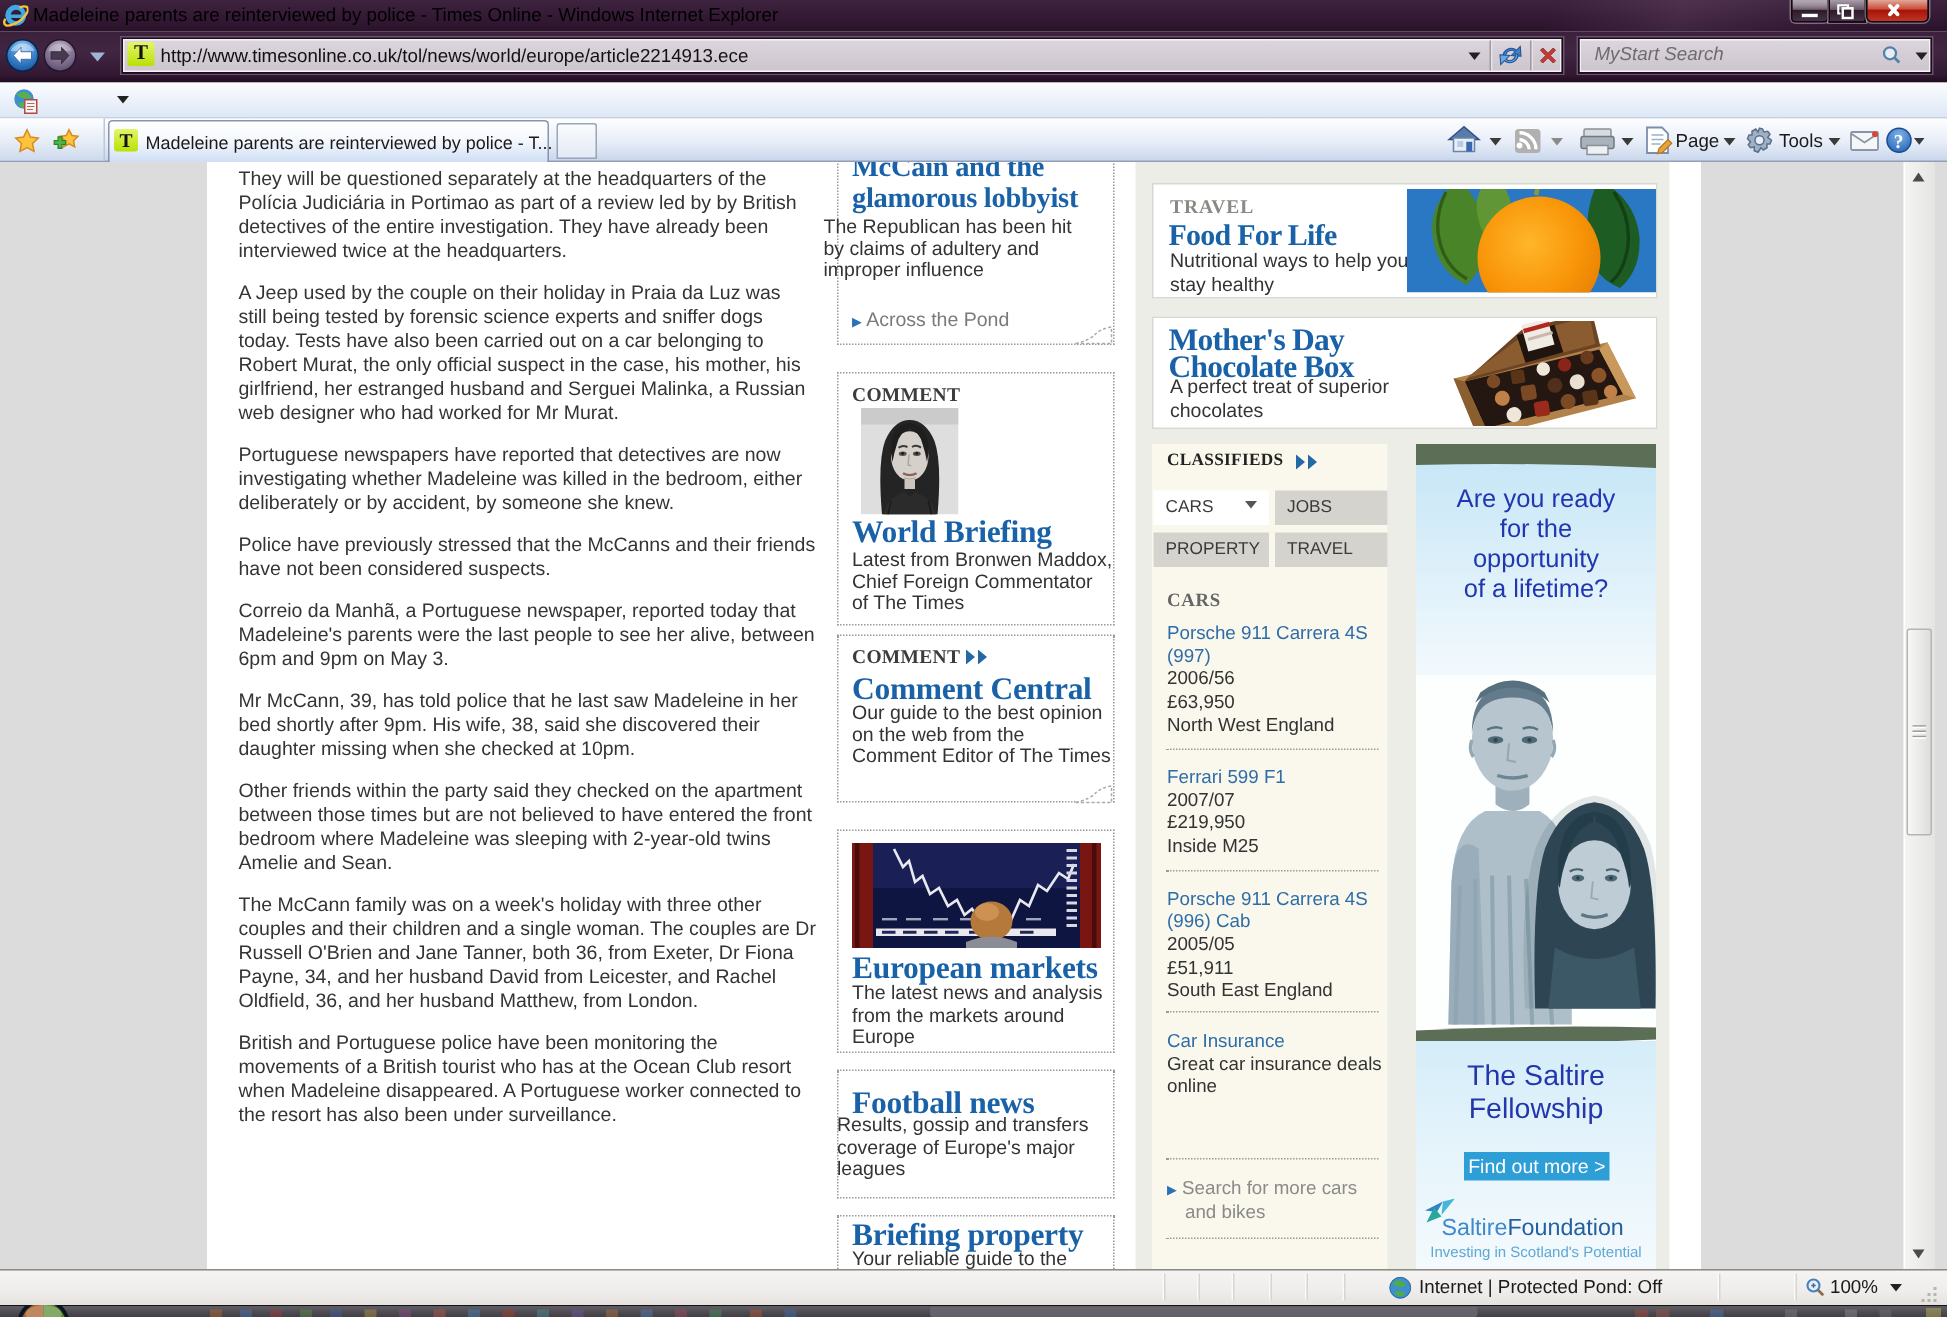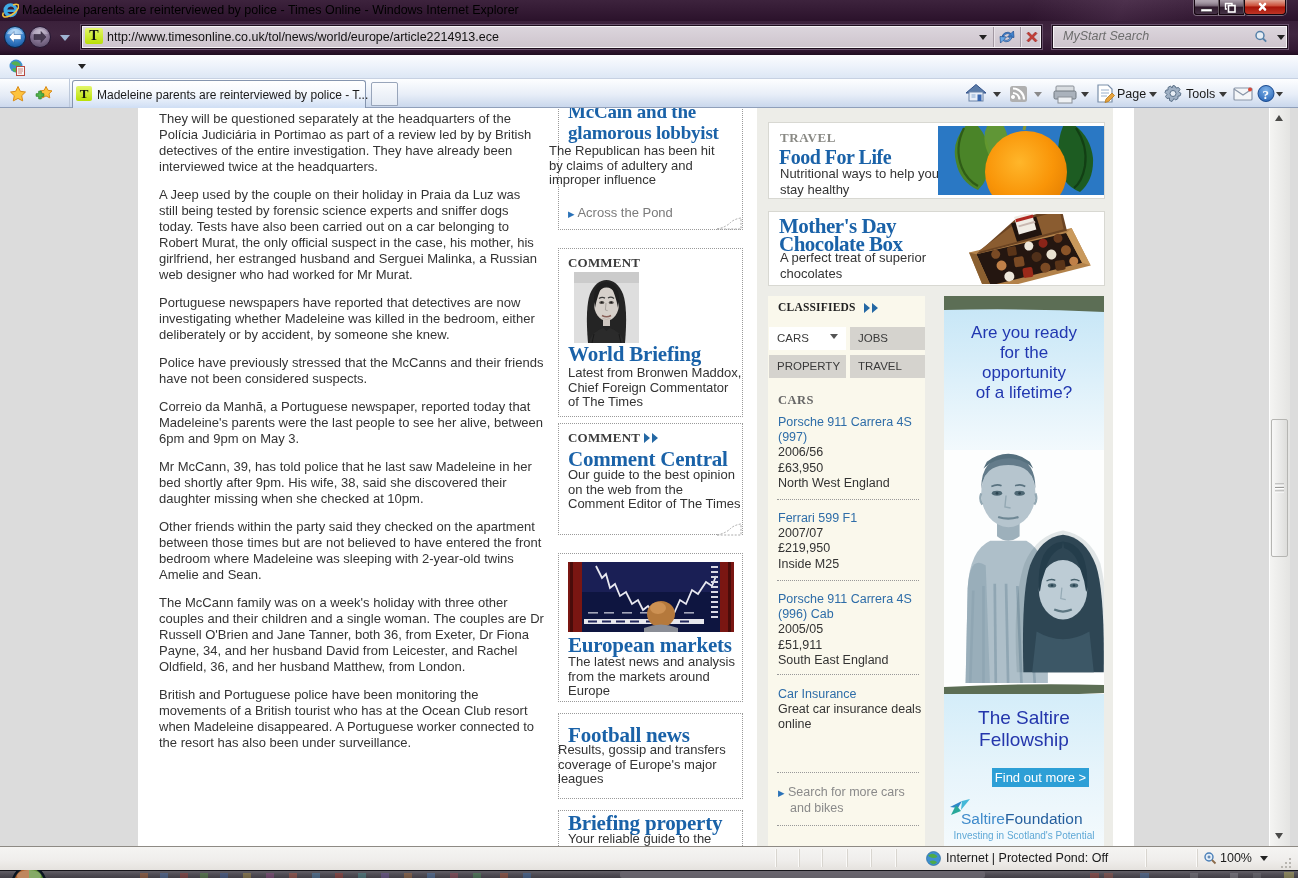--- a/index.html
+++ b/index.html
@@ -432,21 +432,21 @@
 <path d="M109 156 L108 166 L112.5 167" stroke="#95aab5" stroke-width="1.1" fill="none"></path>
 <path d="M102 176 Q110 179.5 118 176" stroke="#5c7682" stroke-width="2" fill="none"></path>
 <path d="M86 196 Q110 210 134 196 L138 233 L82 233 Z" fill="#3c5766"></path>
 </g>
           </svg>
       <svg class="abs" style="left:0;top:387px;width:160px;height:15px;" viewBox="0 0 160 15">
             <path d="M0 4 Q80 0 160 2 V10 Q80 14 0 12 Z" fill="#5c6e55"></path>
           </svg>
       <div class="abs" style="left:0;top:398px;width:160px;height:152px;background:linear-gradient(180deg,#d4edf9 0%,#e6f4fb 50%,#f4fafd 100%);"></div>
       <div class="abs" style="left:0;top:411px;width:160px;text-align:center;font-size:19px;line-height:22px;color:#2436ac;">The Saltire<br>Fellowship</div>
-      <div class="abs" style="left:32px;top:472px;width:97px;height:19px;background:#2d9fd6;color:#fff;font-size:13px;text-align:center;line-height:19px;margin-left:16px;">Find out more &gt;</div>
+      <div class="abs" style="left:32px;top:472px;width:97px;height:19px;background:#2d9fd6;color:#fff;font-size:13px;text-align:center;line-height:19px;">Find out more &gt;</div>
       <svg class="abs" style="left:4px;top:503px;width:26px;height:20px;" viewBox="0 0 26 20">
             <path d="M2 8 L14 2 L10 9 Z" fill="#2e86c8"></path>
             <path d="M3 16 L8 6 L13 12 Z" fill="#28a89a"></path>
             <path d="M14 2 L22 0 L13 11 Z" fill="#45b8d8"></path>
           </svg>
       <div class="abs" style="left:17px;top:514px;font-size:15.5px;color:#255f9e;"><span style="color:#3e8acb;">Saltire</span>Foundation</div>
       <div class="abs" style="left:0;top:534px;width:160px;text-align:center;font-size:10px;color:#5fa8d6;">Investing in Scotland's Potential</div>
     </div>
   </div>
 </div>

